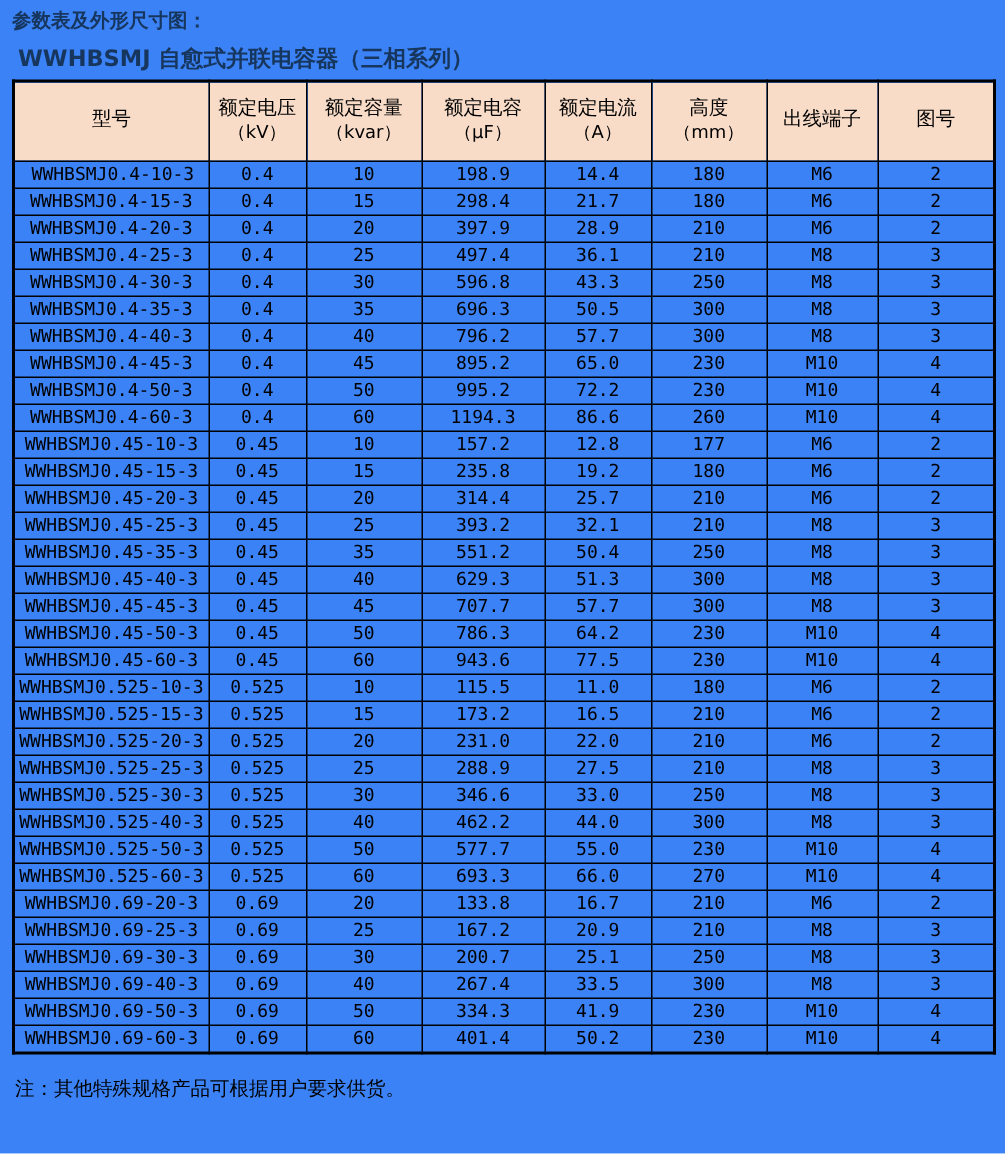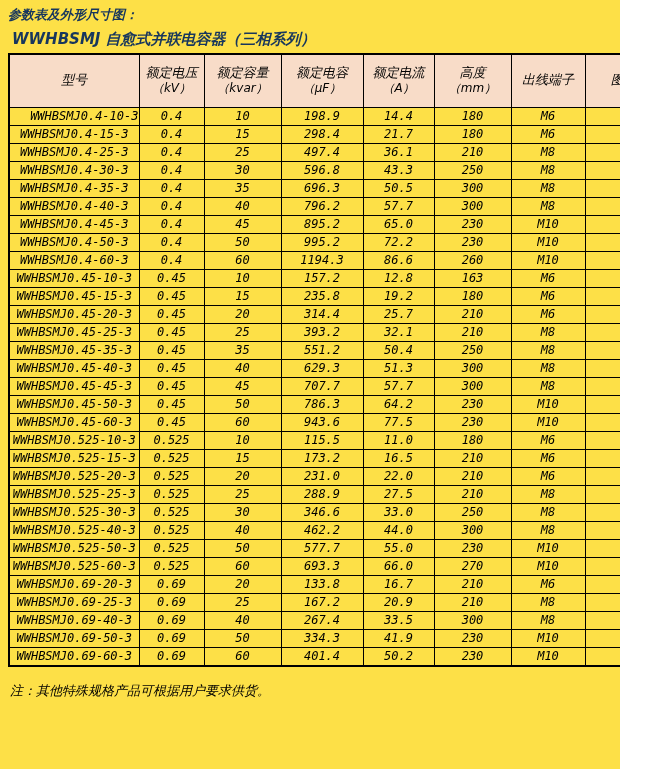--- a/index.html
+++ b/index.html
@@ -2,26 +2,25 @@
 <html><head>
 <meta charset="utf-8">
 <style>
   html, body {
     margin: 0;
     padding: 0;
     background: #ffffff;
   }
   .page {
     position: relative;
-    width: 620px;
+    width: 670px;
     height: 769px;
-    background: #fde047;
+    background: #3b82f6;
     font-family: "DejaVu Sans", "Liberation Sans", sans-serif;
     overflow: hidden;
-    font-style: italic;
   }
   .title {
     padding: 7px 0 0 8px;
     font-size: 13px;
     font-weight: bold;
     color: var(--title-color, #17365D);
     line-height: 1.2;
   }
   .subtitle {
     padding: 7px 0 5px 12px;
@@ -66,21 +65,21 @@
   table.spec td {
     height: 17px;
     font-size: 12px;
     line-height: 1;
     padding: 0;
     font-family: "DejaVu Sans Mono", "Liberation Mono", monospace;
     white-space: nowrap;
   }
   
   table.spec tbody tr:first-child td:first-child {
-    text-align: right;
+    text-align: center;
     padding-left: 2px;
   }
   .note {
     padding: 16px 0 0 10px;
     font-size: 13px;
     color: #000;
     line-height: 1.2;
   }
 </style>
 </head>
@@ -149,20 +148,30 @@
           <td>WWHBSMJ0.4-15-3</td>
           <td>0.4</td>
           <td>15</td>
           <td>298.4</td>
           <td>21.7</td>
           <td>180</td>
           <td>M6</td>
           <td>2</td>
         </tr>
         <tr>
+          <td>WWHBSMJ0.4-20-3</td>
+          <td>0.4</td>
+          <td>20</td>
+          <td>397.9</td>
+          <td>28.9</td>
+          <td>210</td>
+          <td>M6</td>
+          <td>2</td>
+        </tr>
+        <tr>
           <td>WWHBSMJ0.4-25-3</td>
           <td>0.4</td>
           <td>25</td>
           <td>497.4</td>
           <td>36.1</td>
           <td>210</td>
           <td>M8</td>
           <td>3</td>
         </tr>
         <tr>
@@ -224,21 +233,21 @@
           <td>260</td>
           <td>M10</td>
           <td>4</td>
         </tr>
         <tr>
           <td>WWHBSMJ0.45-10-3</td>
           <td>0.45</td>
           <td>10</td>
           <td>157.2</td>
           <td>12.8</td>
-          <td>163</td>
+          <td>177</td>
           <td>M6</td>
           <td>2</td>
         </tr>
         <tr>
           <td>WWHBSMJ0.45-15-3</td>
           <td>0.45</td>
           <td>15</td>
           <td>235.8</td>
           <td>19.2</td>
           <td>180</td>
@@ -405,20 +414,30 @@
           <td>M6</td>
           <td>2</td>
         </tr>
         <tr>
           <td>WWHBSMJ0.69-25-3</td>
           <td>0.69</td>
           <td>25</td>
           <td>167.2</td>
           <td>20.9</td>
           <td>210</td>
+          <td>M8</td>
+          <td>3</td>
+        </tr>
+        <tr>
+          <td>WWHBSMJ0.69-30-3</td>
+          <td>0.69</td>
+          <td>30</td>
+          <td>200.7</td>
+          <td>25.1</td>
+          <td>250</td>
           <td>M8</td>
           <td>3</td>
         </tr>
         <tr>
           <td>WWHBSMJ0.69-40-3</td>
           <td>0.69</td>
           <td>40</td>
           <td>267.4</td>
           <td>33.5</td>
           <td>300</td>

